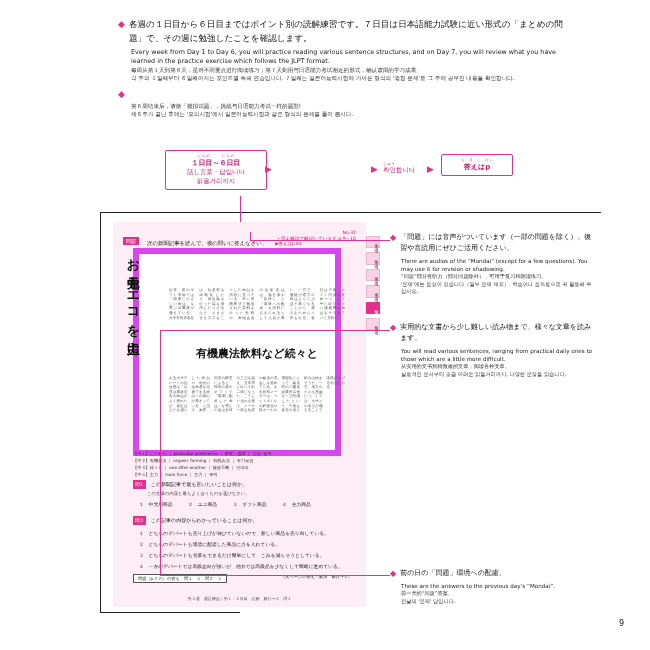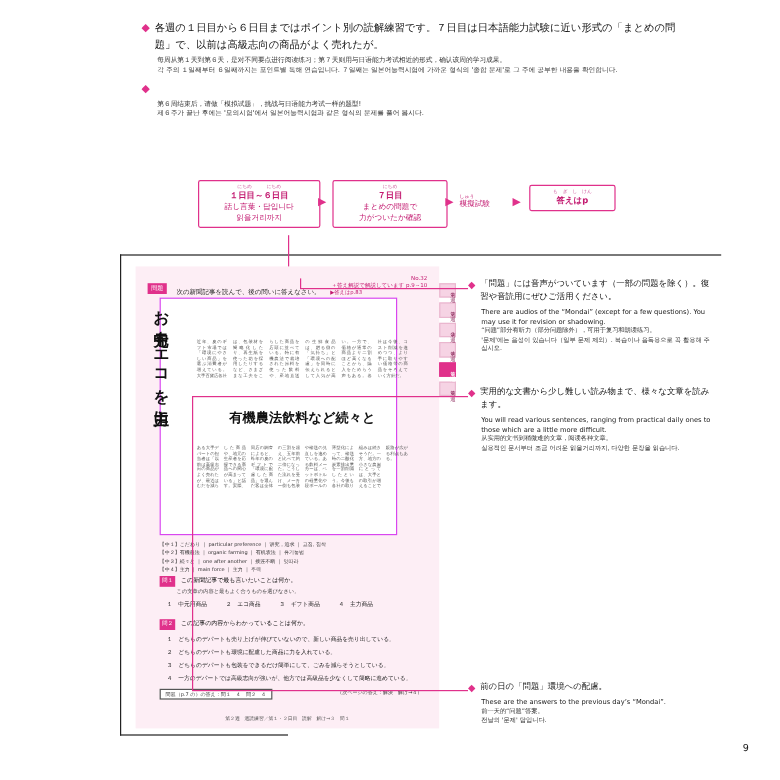--- a/index.html
+++ b/index.html
@@ -60,21 +60,21 @@
     position:absolute;left:10px;top:8px;width:233px;height:10px;
   }
   .tagbox{
     display:inline-block;background:#e0318b;color:#fff;font-size:5px;
     padding:1px 3px;vertical-align:middle;
   }
   .hdr-txt{font-size:5.4px;color:#222;margin-left:3px;}
   .hdr-right{position:absolute;right:0;top:0;text-align:right;font-size:4.6px;color:#c2186f;line-height:6px;}
   .framebox{
     position:absolute;left:20px;top:26px;width:196px;height:196px;
-    border:1px solid #d946ef;background:#fff;
+    border:6px solid #d946ef;background:#fff;
   }
   .vert-title{
     position:absolute;right:224px;top:28px;width:22px;height:210px;
     writing-mode:vertical-rl;font-size:13px;font-weight:bold;color:#111;
     letter-spacing:1px;
   }
   .headline{
     position:absolute;left:24px;top:92px;width:188px;text-align:center;
     writing-mode:horizontal-tb;font-size:11px;font-weight:bold;color:#111;
     font-family:"DejaVu Serif","Liberation Serif",serif;
@@ -137,50 +137,45 @@
 </style>
 </head>
 <body>
 
 <div class="page">
 
   <div class="top">
 
     <div class="bullet-row">
       <span class="diamond">◆</span>
-      <div class="jp">各週の１日目から６日目まではポイント別の読解練習です。７日目は日本語能力試験に近い形式の「まとめの問題」で、以前は高級志向の商品がよく売れたが。</div>
-    </div>
+      <div class="jp">各週の１日目から６日目まではポイント別の読解練習です。７日目は日本語能力試験に近い形式の「まとめの問題」で、その週に勉強したことを確認します。</div>
+    </div>
+    <div class="en">Every week from Day 1 to Day 6, you will practice reading various sentence structures, and on Day 7, you will review what you have learned in the practice exercise which follows the JLPT format.</div>
     <div class="cn">每周从第１天到第６天，是对不同要点进行阅读练习；第７天则用与日语能力考试相近的形式，确认该周的学习成果。</div>
     <div class="kr">각 주의 １일째부터 ６일째까지는 포인트별 독해 연습입니다. ７일째는 일본어능력시험에 가까운 형식의 '종합 문제'로 그 주에 공부한 내용을 확인합니다.</div>
 
     <div class="bullet-row" style="margin-top:6px">
       <span class="diamond">◆</span>
     </div>
     <div class="cn">第６周结束后，请做「模拟试题」，挑战与日语能力考试一样的题型!</div>
     <div class="kr">제６주가 끝난 후에는 '모의시험'에서 일본어능력시험과 같은 형식의 문제를 풀어 봅시다.</div>
   </div>
 
   <div class="flow">
     <div class="fbox" style="left:0;top:0;width:96px;">
       <span class="rb">にちめ　　　にちめ</span>
       <b>１日目～６日目</b><br>
       <span>話し言葉・답입니다</span><br>
       <span>읽을거리까지</span>
     </div>
     <span class="arrow" style="left:100px;top:14px;">▶</span>
-    <div class="fbox" style="left:112px;top:0;width:90px;">
-      <span class="rb">にちめ</span>
-      <b>７日目</b><br>
-      <span>まとめの問題で</span><br>
-      <span>力がついたか確認</span>
-    </div>
     <span class="arrow" style="left:206px;top:14px;">▶</span>
     <div style="position:absolute;left:218px;top:12px;font-size:6.4px;color:#c2186f;">
       <span class="rb" style="font-size:4px;display:block;line-height:4px;">しゅう</span>
-      <span>模擬試験</span>
+      <span>확인합니다</span>
     </div>
     <span class="arrow" style="left:262px;top:14px;">▶</span>
     <div class="fbox" style="left:276px;top:4px;width:66px;">
       <span class="rb">も　ぎ　し　けん</span>
       <b>答えはp</b>
     </div>
   </div>
 
   <div class="lframe"></div>
   <div class="lframe-bottom"></div>

